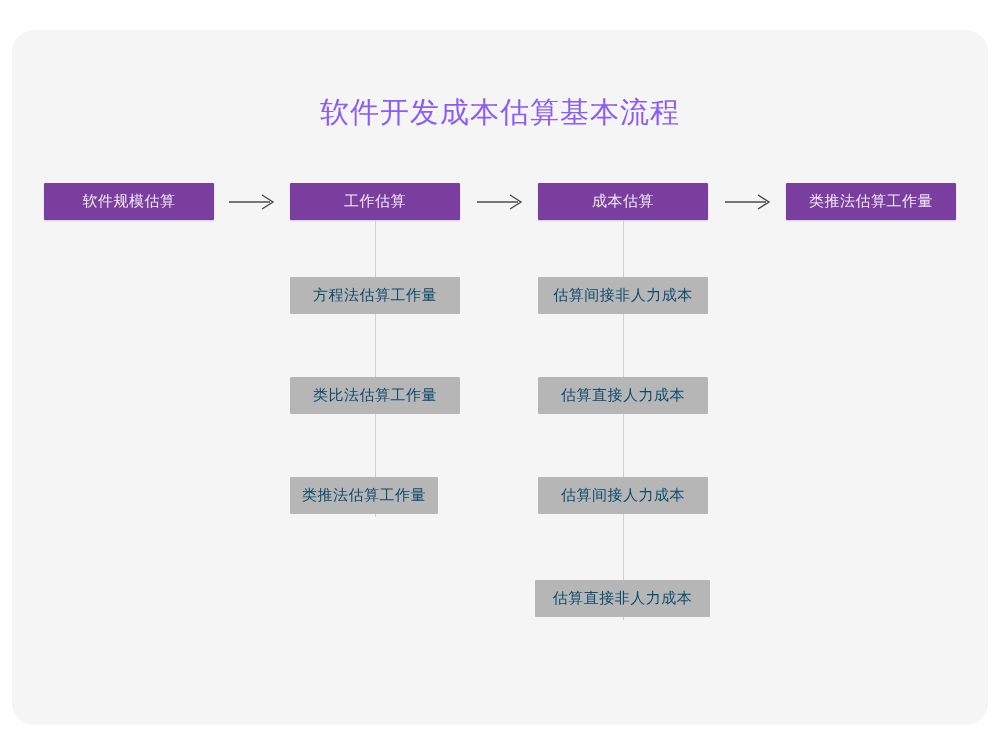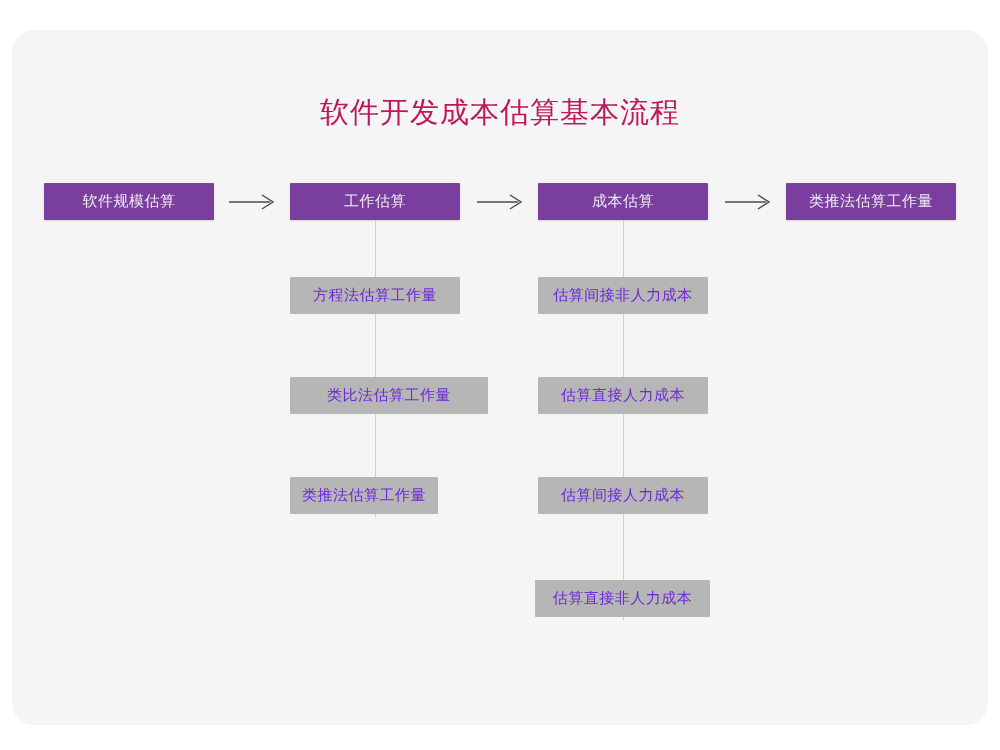--- a/index.html
+++ b/index.html
@@ -34,21 +34,21 @@
 
   
   #diagram-title {
     position: absolute;
     left: 0;
     top: 92px;
     width: 1000px;
     text-align: center;
     font-size: 29px;
     line-height: 40px;
-    color: #be185d;
+    color: #8b5cf6;
     letter-spacing: 1px;
     font-weight: 400;
     white-space: nowrap;
   }
 
   
   .node {
     position: absolute;
     box-sizing: border-box;
     border-radius: 1px;
@@ -62,33 +62,33 @@
     white-space: nowrap;
   }
   .node.primary {
     background: #7a3f9e;
     color: #f2eaf7;
     height: 37px;
     box-shadow: 0 1px 2px rgba(60,30,80,0.18);
   }
   .node.secondary {
     background: #b6b6b6;
-    color: #6d28d9;
+    color: #0c4a6e;
     height: 37px;
   }
 
   
   #node-size-estimation    { left: 44px;  top: 183px; width: 170px; }
   #node-effort-estimation  { left: 290px; top: 183px; width: 170px; }
   #node-cost-estimation    { left: 538px; top: 183px; width: 170px; }
   #node-final-cost         { left: 786px; top: 183px; width: 170px; }
 
   
   #node-equation-method { left: 290px; top: 277px; width: 170px; }
-  #node-analogy-method  { left: 290px; top: 377px; width: 198px; }
+  #node-analogy-method  { left: 290px; top: 377px; width: 170px; }
   #node-inference-method{ left: 290px; top: 477px; width: 148px; }
 
   
   #node-indirect-nonlabor { left: 538px; top: 277px; width: 170px; }
   #node-direct-labor      { left: 538px; top: 377px; width: 170px; }
   #node-indirect-labor    { left: 538px; top: 477px; width: 170px; }
   #node-direct-nonlabor   { left: 535px; top: 580px; width: 175px; }
 
   
   .vline {

